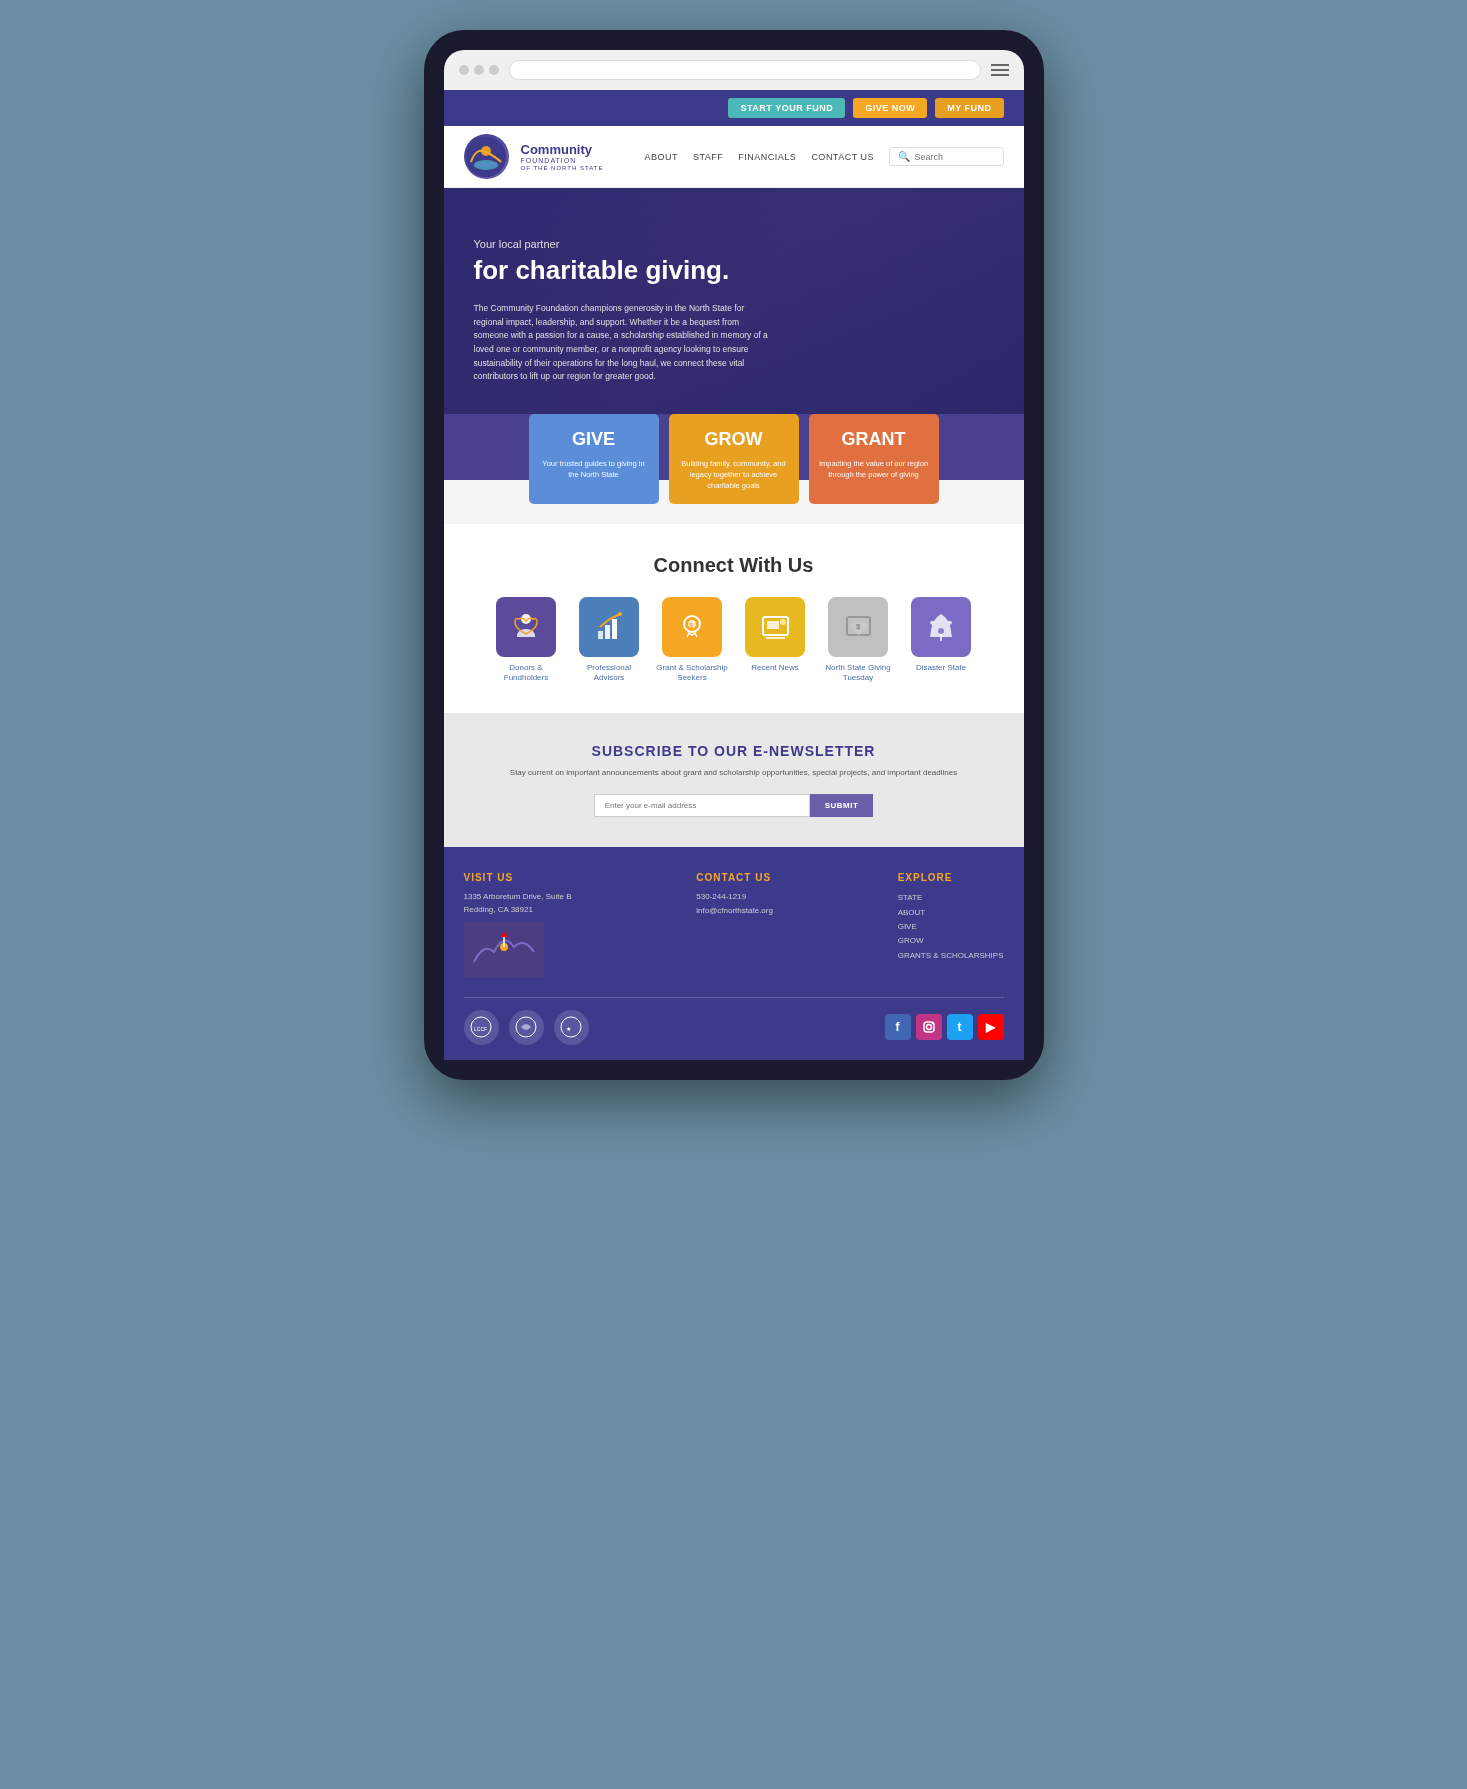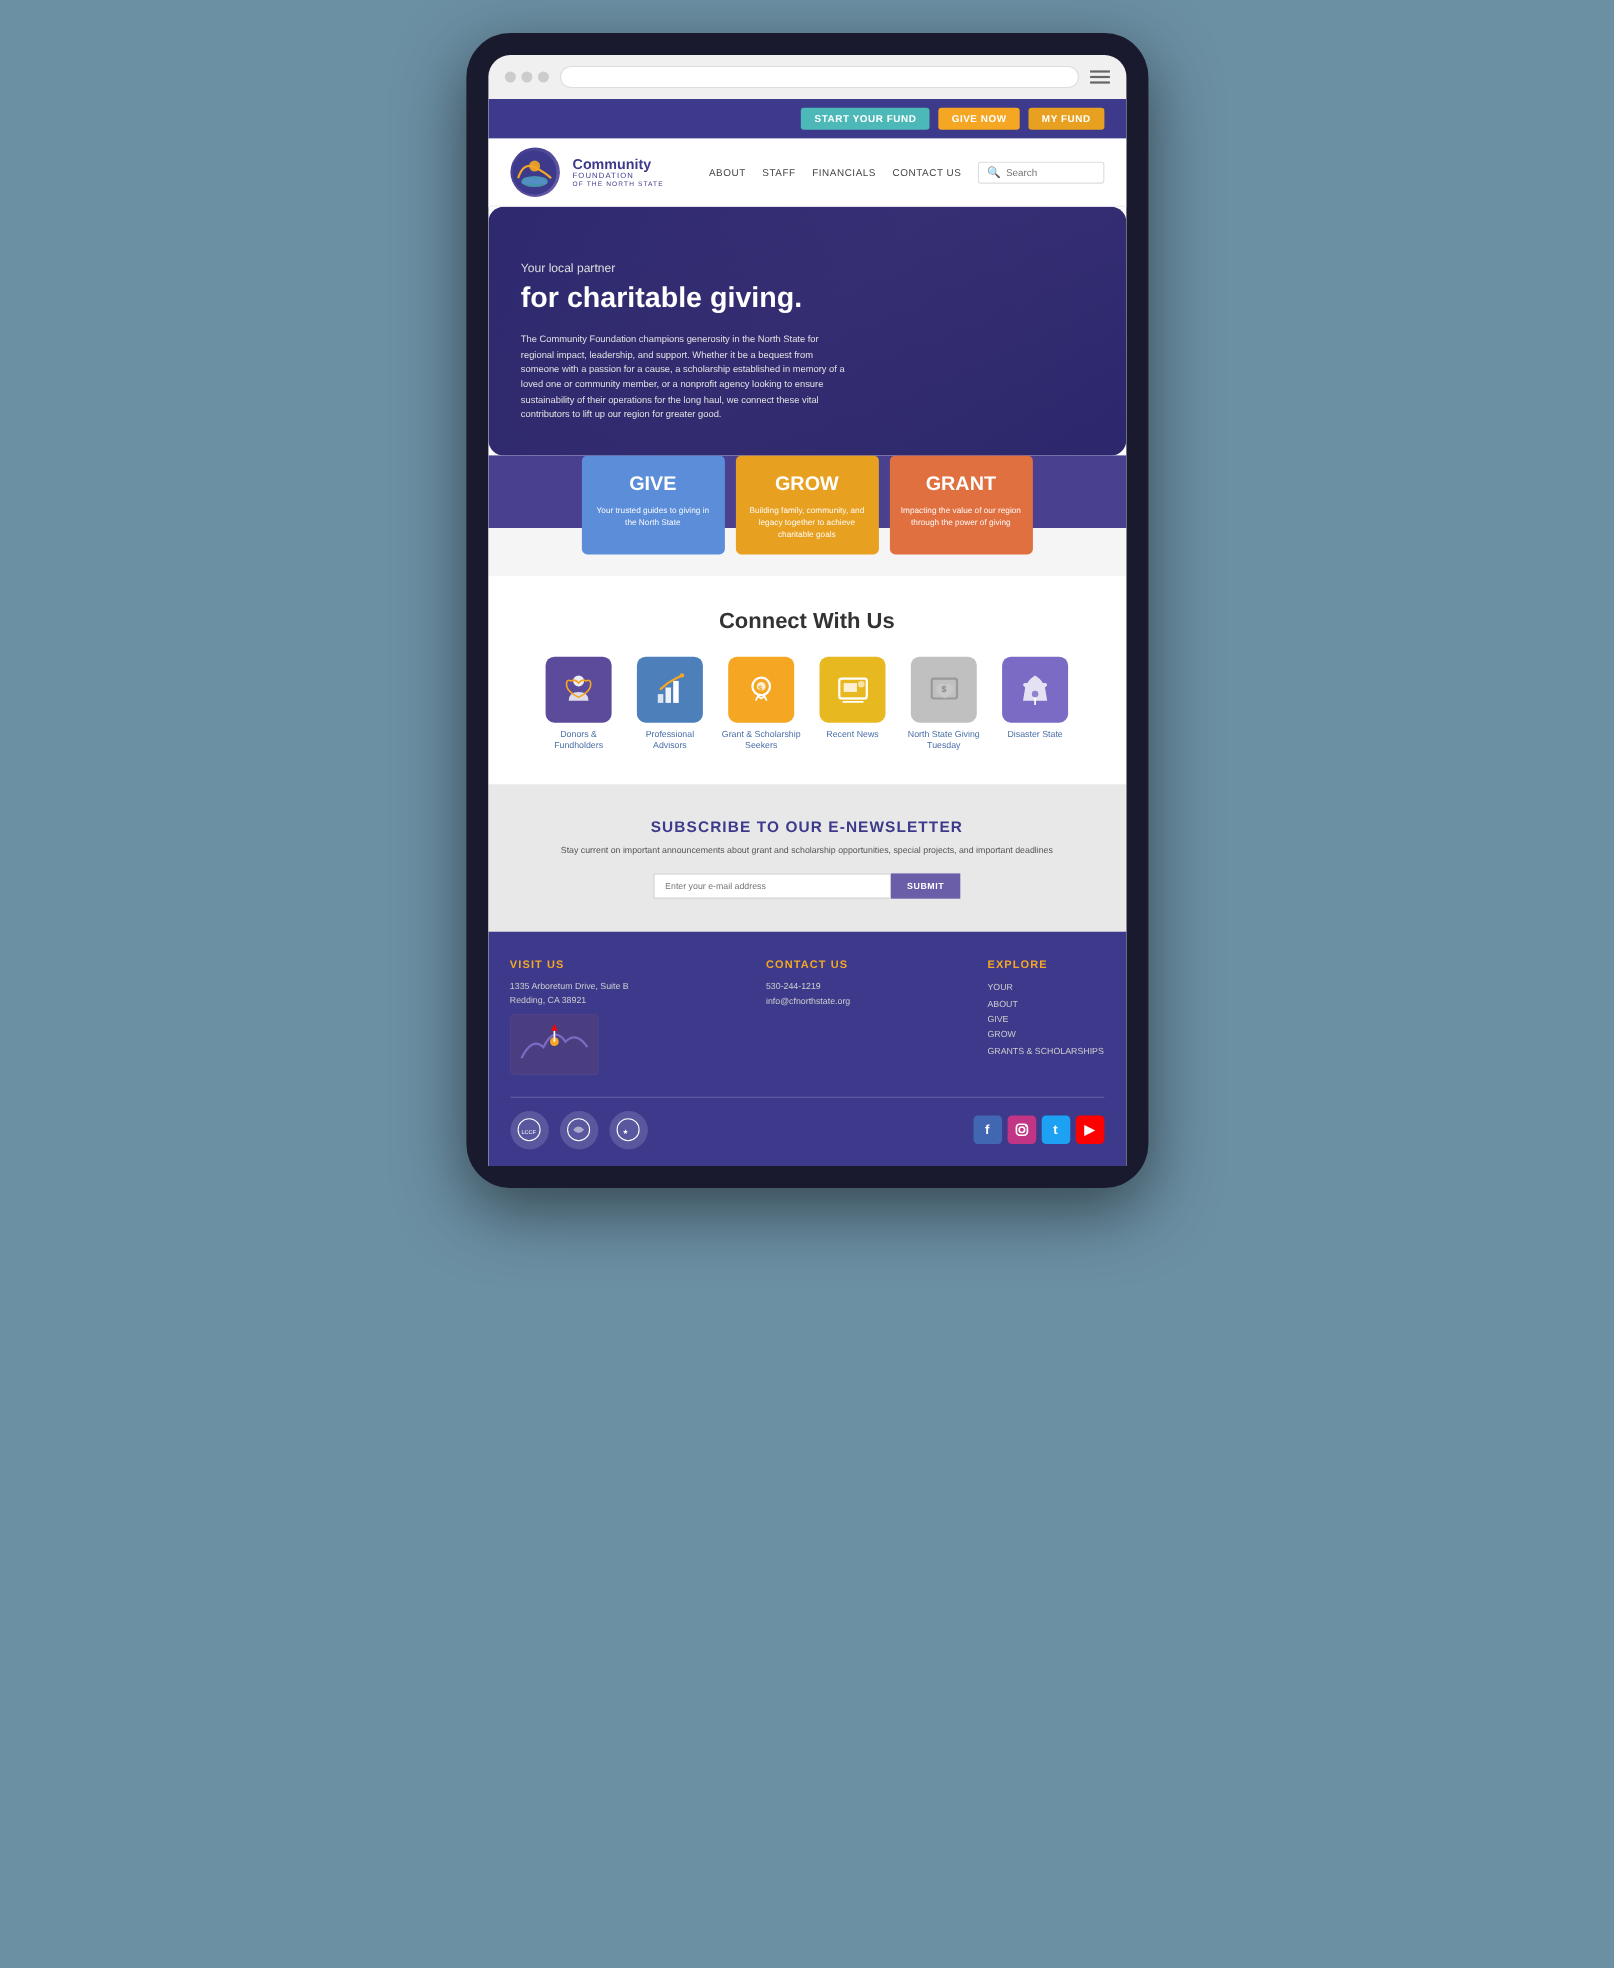--- a/index.html
+++ b/index.html
@@ -168,21 +168,20 @@
     }
 
     
     .hero {
       background: linear-gradient(rgba(40,35,100,0.7), rgba(40,35,100,0.8)),
                   linear-gradient(135deg, #3d3a8c 0%, #5b4b9a 50%, #3d3a8c 100%);
       padding: 50px 30px 30px;
       color: white;
       min-height: 200px;
       position: relative;
-      border-radius: 14px;
     }
     .hero-subtitle {
       font-size: 11px;
       color: #ddd;
       margin-bottom: 5px;
     }
     .hero-title {
       font-size: 26px;
       font-weight: bold;
       margin-bottom: 12px;
@@ -590,21 +589,21 @@
         </div>
 
         <div class="footer-col">
           <h4>CONTACT US</h4>
           <p>530-244-1219</p>
           <a href="#">info@cfnorthstate.org</a>
         </div>
 
         <div class="footer-col">
           <h4>EXPLORE</h4>
-          <a href="#">YOUR</a>
+          <a href="#">STATE</a>
           <a href="#">ABOUT</a>
           <a href="#">GIVE</a>
           <a href="#">GROW</a>
           <a href="#">GRANTS &amp; SCHOLARSHIPS</a>
         </div>
 
       </div>
 
       <div class="footer-bottom">
         <div class="footer-logos">

